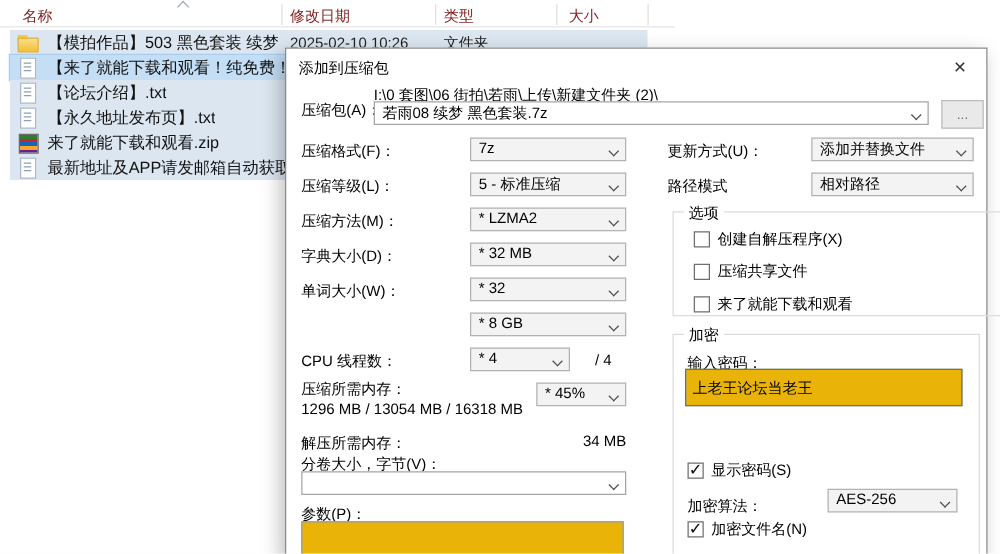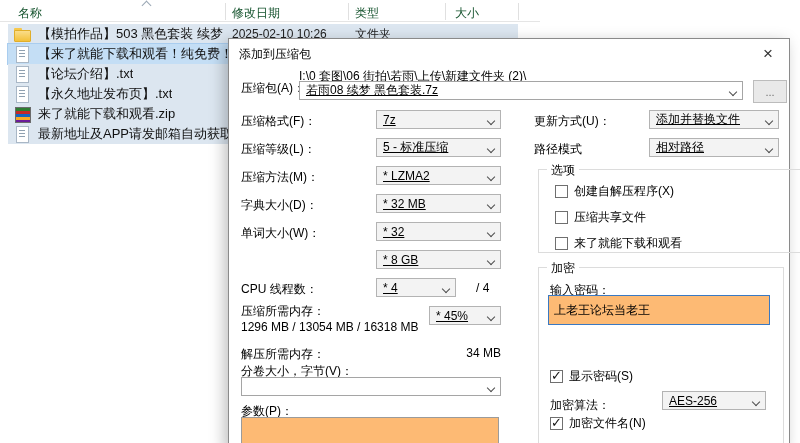--- a/index.html
+++ b/index.html
@@ -3,21 +3,21 @@
 <meta charset="utf-8">
 <style>
   * { margin:0; padding:0; box-sizing:border-box; }
   html,body { width:800px; height:443px; overflow:hidden; background:#fff;
     font-family:"Liberation Sans","DejaVu Sans",sans-serif; }
   .screen { position:relative; width:800px; height:443px; background:#fdfdfd; overflow:hidden; }
 
   
   .explorer { position:absolute; inset:0; background:#fff; }
   .col-header { position:absolute; top:0; left:0; width:540px; height:22px;
-    border-bottom:1px solid #e5e5e5; color:#14532d; font-size:12px; }
+    border-bottom:1px solid #e5e5e5; color:#7f1d1d; font-size:12px; }
   .col-label { position:absolute; top:5px; }
   .col-sep { position:absolute; top:3px; width:1px; height:17px; background:#e0e0e0; }
   .sort-chev { position:absolute; top:2px; left:143px; width:7px; height:7px;
     border-left:1px solid #9aa7b4; border-top:1px solid #9aa7b4; transform:rotate(45deg); }
   .file-row { position:absolute; left:8px; width:510px; height:20px; display:flex;
     align-items:center; font-size:13px; color:#111; background:#dce6f0; }
   .file-row.focused { background:#c4def5; outline:1px solid #a9cdef; }
   .file-name { margin-left:8px; white-space:nowrap; overflow:hidden; }
   .file-cell-date { position:absolute; left:224px; font-size:12px; color:#222; }
   .file-cell-type { position:absolute; left:347px; font-size:12px; color:#222; }
@@ -37,25 +37,25 @@
 
   
   .dialog { position:absolute; left:228px; top:38px; width:562px; height:410px;
     background:#fff; border:1px solid #8a8a8a; box-shadow:-4px 4px 14px rgba(0,0,0,.25);
     font-size:12px; color:#000; }
   .dlg-title { position:absolute; left:10px; top:7px; font-size:12px; color:#000; }
   .dlg-close { position:absolute; right:4px; top:2px; width:34px; height:26px; display:flex;
     align-items:center; justify-content:center; font-size:17px; color:#333; cursor:default; }
   .lbl { position:absolute; white-space:nowrap; }
   .combo { position:absolute; height:19px; background:#f3f3f3; border:1px solid #b3b3b3;
-    display:flex; align-items:center; padding:0 18px 0 6px; white-space:nowrap; overflow:hidden;text-decoration:underline; }
+    display:flex; align-items:flex-start; padding:0 18px 0 6px; white-space:nowrap; overflow:hidden; }
   .combo.white { background:#fff; border-color:#a5a5a5; }
   .chev { position:absolute; right:6px; top:7px; width:6px; height:6px;
     border-right:1.3px solid #4d4d4d; border-bottom:1.3px solid #4d4d4d; transform:rotate(45deg); }
-  .txtinput { position:absolute; height:23px; background:#fdba74; border:1px solid #9b9b9b;
+  .txtinput { position:absolute; height:23px; background:#eab308; border:1px solid #9b9b9b;
     font-size:12px; padding:14px 5px; font-family:Liberation Sans, sans-serif; }
   .txtinput.focus { border:1px solid #3a79c3; }
   .btn-browse { position:absolute; left:524px; top:41px; width:34px; height:23px;
     background:#e9e9e9; border:1px solid #bcbcbc; color:#6f6f6f; font-size:11px;
     display:flex; align-items:center; justify-content:center; }
   .groupbox { position:absolute; border:1px solid #dcdcdc; }
   .group-legend { position:absolute; top:-8px; left:8px; background:#fff; padding:0 4px; }
   .checkrow { position:absolute; display:flex; align-items:center; gap:6px; }
   .cbx { width:13px; height:13px; border:1px solid #6f6f6f; background:#fff; position:relative; flex:0 0 13px; }
   .cbx.on::after { content:"✓"; position:absolute; left:0px; top:-3px; font-size:13px; color:#111; }

